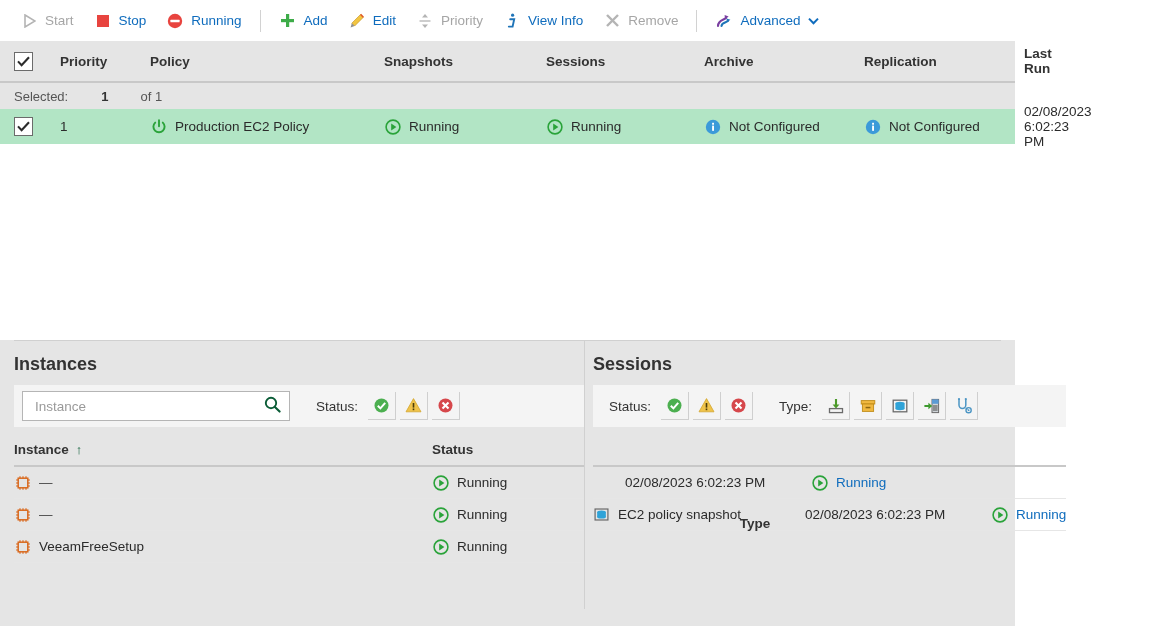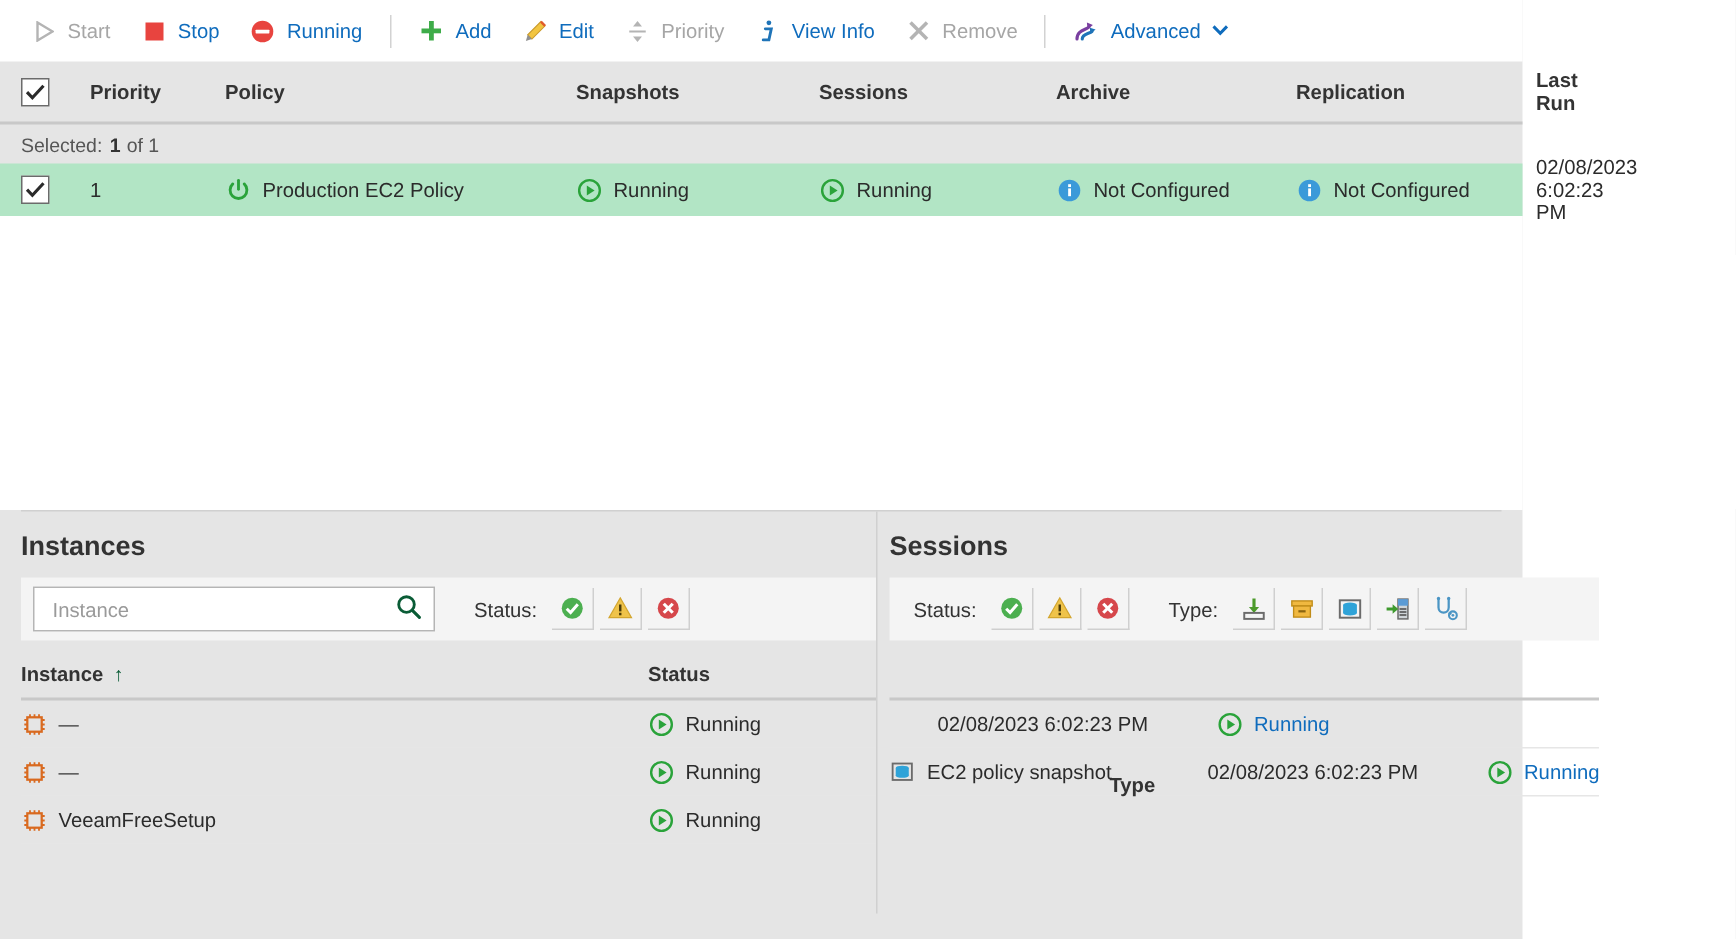--- a/index.html
+++ b/index.html
@@ -86,20 +86,21 @@
   .col-repl  { width: 160px; flex: 0 0 160px; }
   .col-last  { flex: 1 1 auto; }
 
   .selected-bar {
     height: 26px;
     display: flex;
     align-items: center;
     padding-left: 14px;
     font-size: 13px;
     color: #555;
+    gap: 28px;
   }
   .selected-bar b { color: #333; margin: 0 4px 0 5px; }
 
   .grid-row {
     display: flex;
     align-items: center;
     height: 35px;
     padding-left: 14px;
     font-size: 13.5px;
     background: #b2e5c5;

